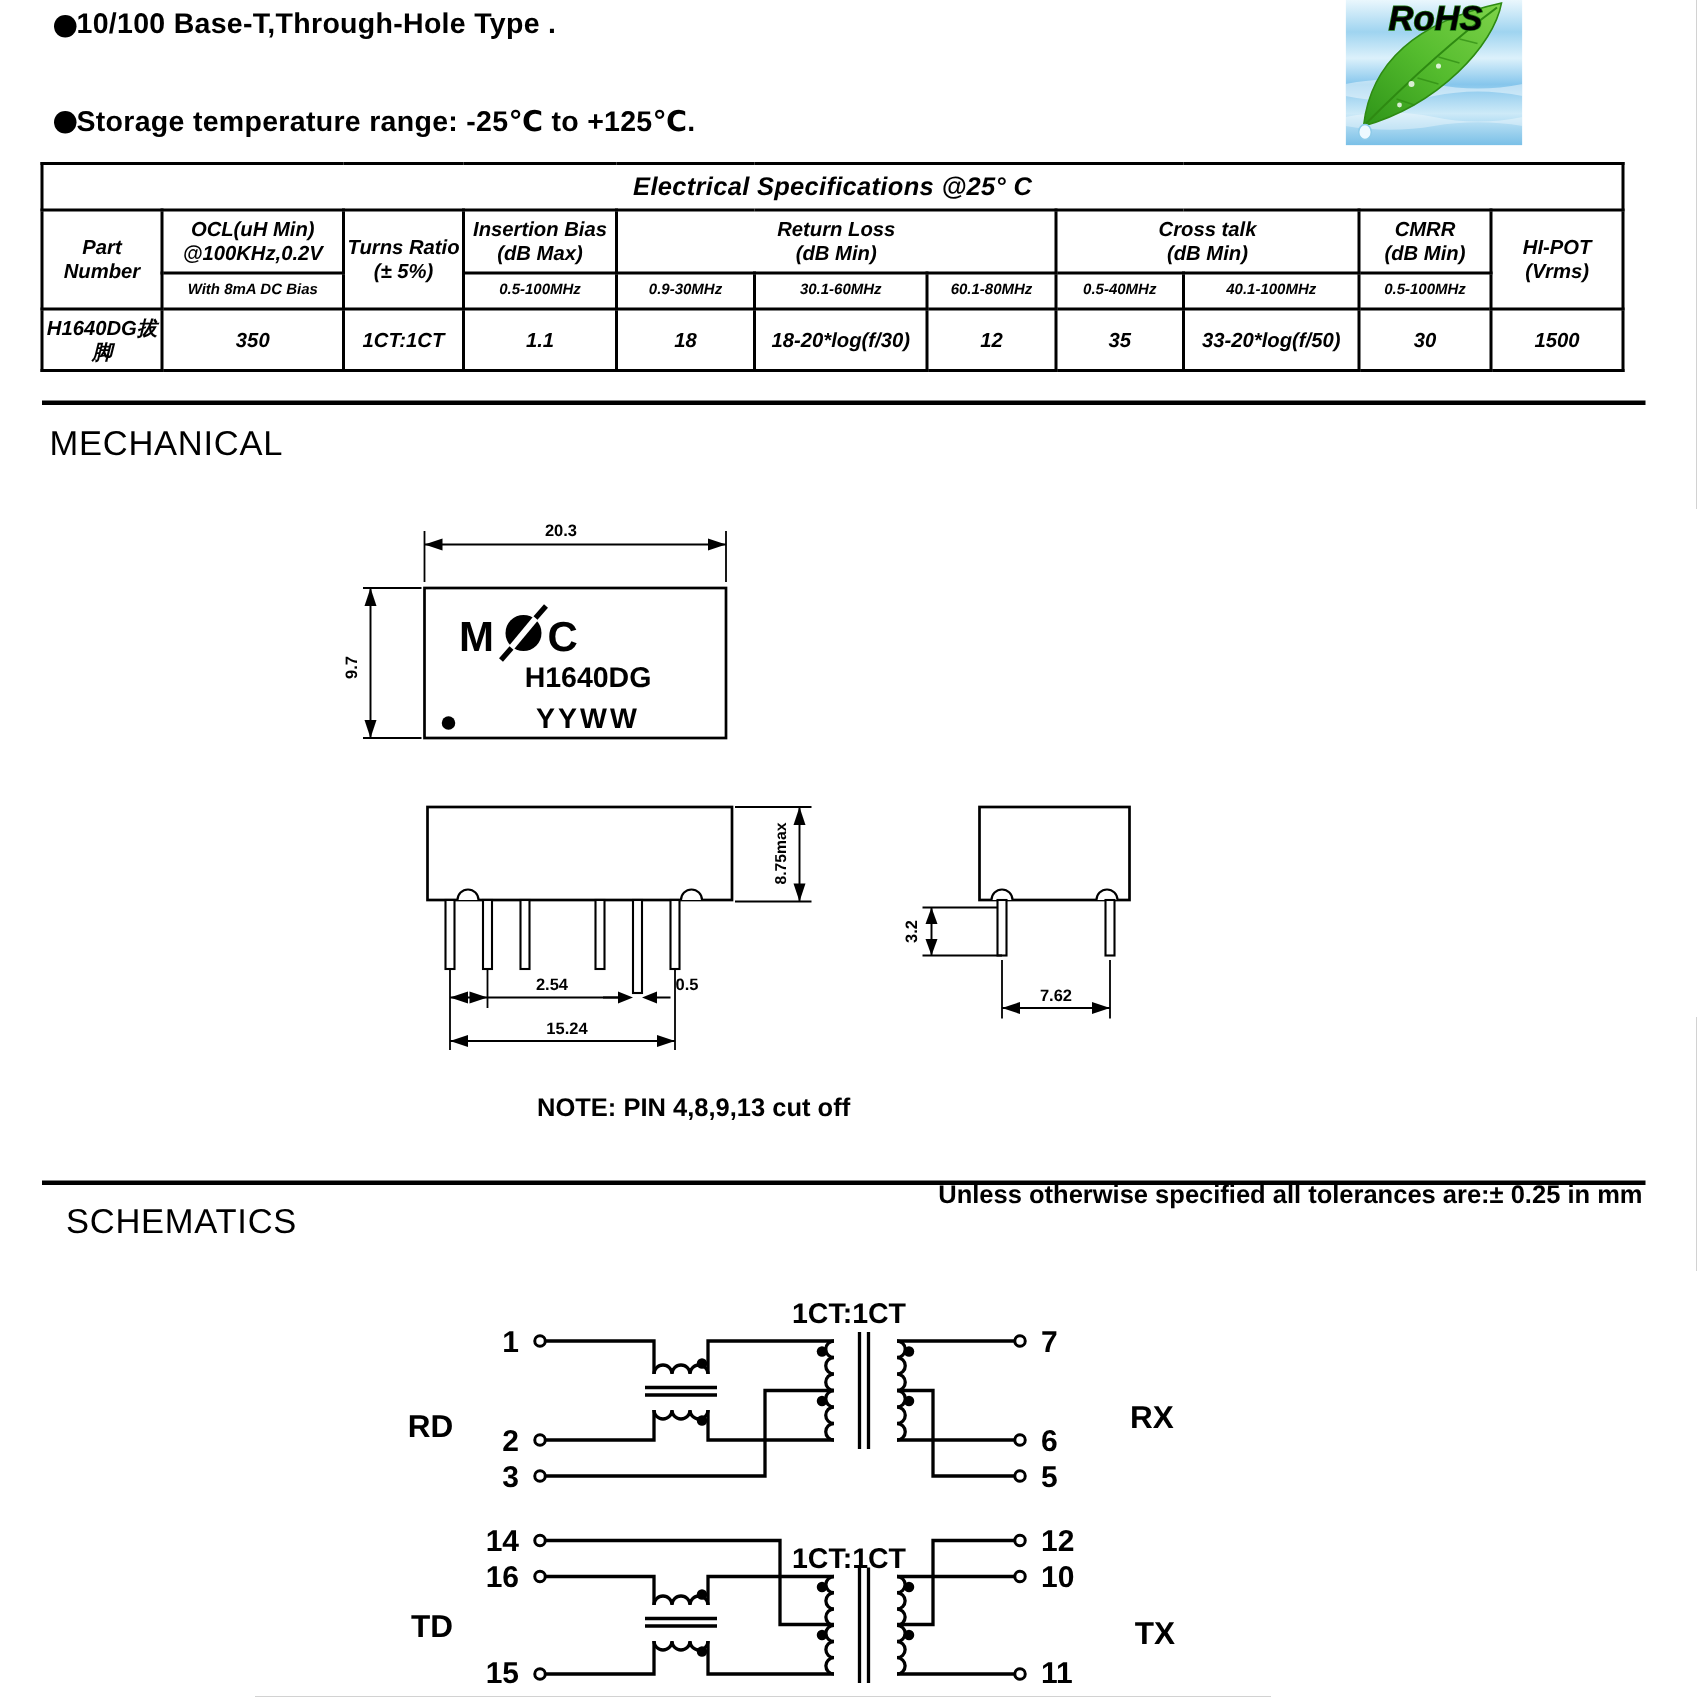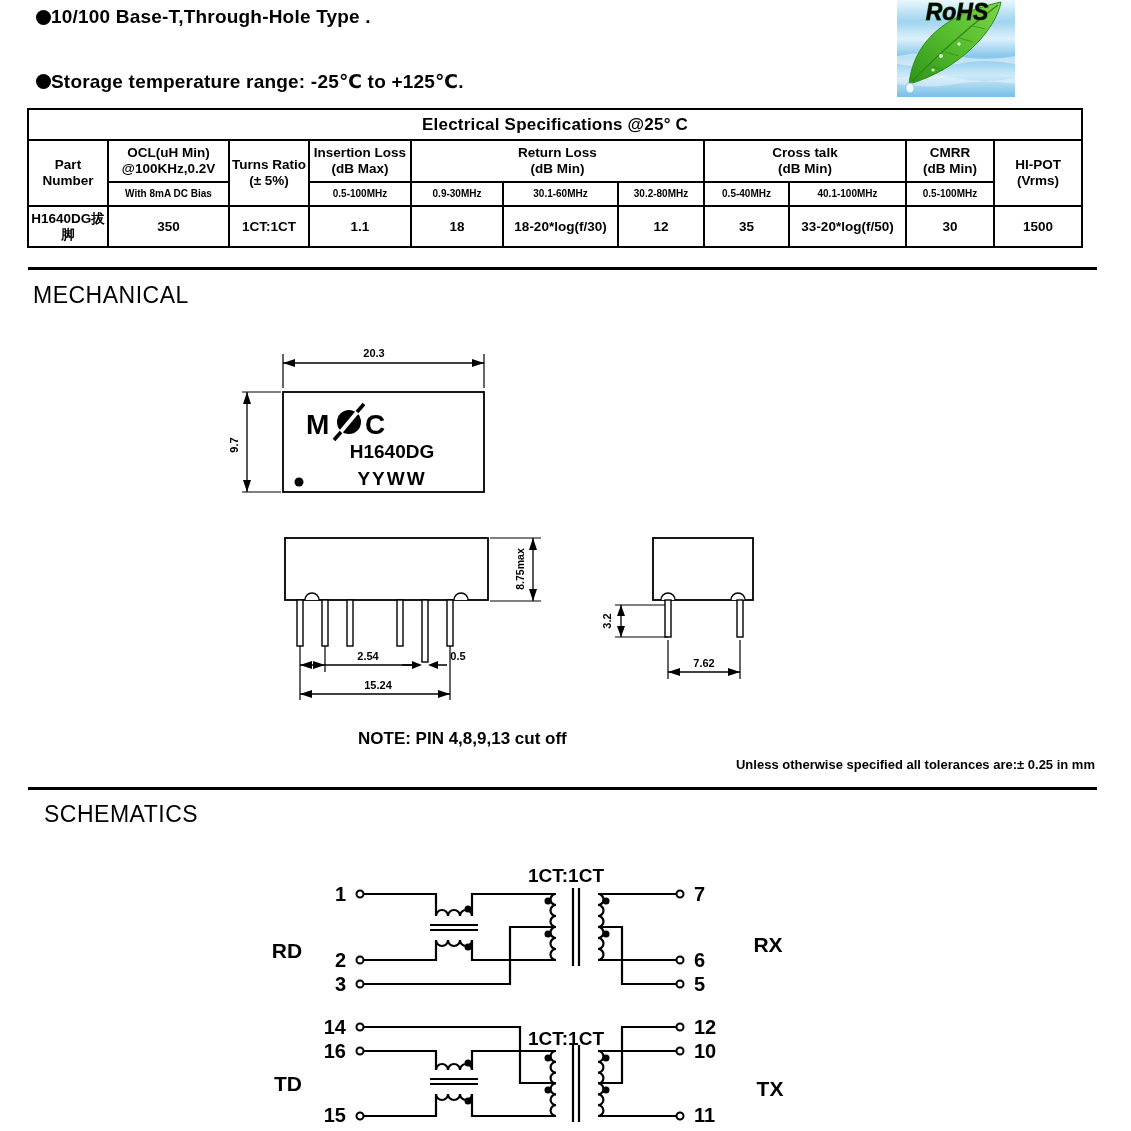--- a/index.html
+++ b/index.html
@@ -11,33 +11,33 @@
                 font-size:19px; font-weight:600; letter-spacing:0.2px; }
   .bullet-dot { width:15px; height:15px; border-radius:50%; background:#000; flex:none; }
 
   
   .rohs { position:absolute; left:897px; top:0; width:118px; height:97px; overflow:hidden; }
 
   
   table.spec { position:absolute; left:27px; top:108px; width:1054px; border-collapse:collapse;
                table-layout:fixed; background:#fff; }
   table.spec th, table.spec td { border:2px solid #000; text-align:center; vertical-align:middle;
-               font-weight:bold; padding:4px 1px; white-space:pre-line; line-height:1.15; }
+               font-weight:bold; padding:4px 1px; white-space:pre-line; line-height:1.15;font-style:italic; }
   .t-title  { font-size:17px; height:31px; letter-spacing:0.2px; }
   .t-head   { font-size:13.5px; height:42px; }
   .t-sub    { font-size:10px; height:24px; }
   .t-data td{ font-size:13.5px; height:23px; }
   .t-part   { font-size:12px; }
 
   
   .rule { position:absolute; left:28px; width:1069px; height:3px; background:#000; }
   .section-heading { position:absolute; font-size:23px; font-weight:normal; letter-spacing:0.5px; }
 
   .note { position:absolute; left:358px; top:729px; font-size:17px; font-weight:700; }
-  .tolerance { position:absolute; right:36px; top:757px; font-size:13px; font-weight:600; }
+  .tolerance { position:absolute; right:36px; top:787px; font-size:17px; font-weight:600; }
 
   svg { position:absolute; left:0; }
   svg text { font-family:"Liberation Sans","DejaVu Sans",sans-serif; fill:#000; }
   .body-line { fill:#fff; stroke:#000; stroke-width:1.8; }
   .thin      { fill:none; stroke:#000; stroke-width:1.2; }
   .dim-line  { fill:none; stroke:#000; stroke-width:1.3; }
   .dim-text  { font-size:11px; font-weight:bold; text-anchor:middle; }
   .arrow     { fill:#000; stroke:none; }
   .wire   { fill:none; stroke:#000; stroke-width:2.2; }
   .pin-circle { fill:#fff; stroke:#000; stroke-width:2; }
@@ -111,37 +111,37 @@
         <tr class="t-title">
       <th colspan="11">Electrical Specifications @25° C</th>
     </tr>
     <tr class="t-head">
       <th rowspan="2">Part
 Number</th>
       <th>OCL(uH Min)
 @100KHz,0.2V</th>
       <th rowspan="2">Turns Ratio
 (± 5%)</th>
-      <th>Insertion Loss
+      <th>Insertion Bias
 (dB Max)</th>
       <th colspan="3">Return Loss
 (dB Min)</th>
       <th colspan="2">Cross talk
 (dB Min)</th>
       <th>CMRR
 (dB Min)</th>
       <th rowspan="2">HI-POT
 (Vrms)</th>
     </tr>
     <tr class="t-sub">
       <th>With 8mA DC Bias</th>
       <th>0.5-100MHz</th>
       <th>0.9-30MHz</th>
       <th>30.1-60MHz</th>
-      <th>30.2-80MHz</th>
+      <th>60.1-80MHz</th>
       <th>0.5-40MHz</th>
       <th>40.1-100MHz</th>
       <th>0.5-100MHz</th>
     </tr>
     <tr class="t-data">
       <td class="t-part">H1640DG拔脚</td>
       <td>350</td>
       <td>1CT:1CT</td>
       <td>1.1</td>
       <td>18</td>

